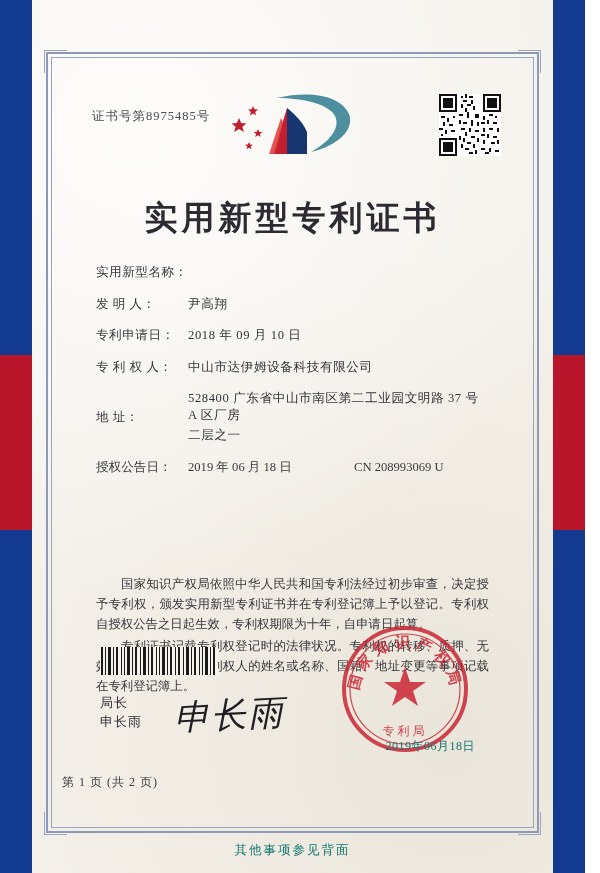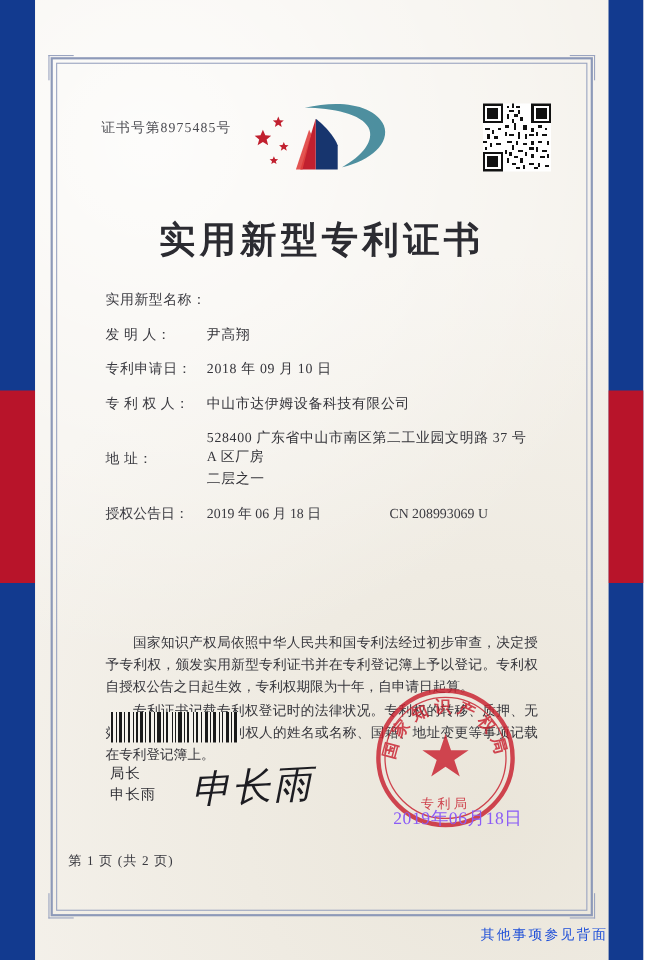--- a/index.html
+++ b/index.html
@@ -217,44 +217,44 @@
     right: 52px;
     bottom: 68px;
     width: 132px;
     height: 132px;
   }
   .seal-date {
     position: absolute;
     right: 48px;
     bottom: 68px;
     font-family: "Liberation Serif", serif;
-    font-size: 16px;
-    color: #8b5cf6;
+    font-size: 12px;
+    color: #0f766e;
     letter-spacing: 0.5px;
   }
   .page-no {
     position: absolute;
     left: 0;
     right: 0;
     bottom: 32px;
     text-align: left;
     font-family: "Liberation Serif", serif;
     font-size: 12px;
     color: #3a3a40;
     letter-spacing: 1px;
   }
   .footer-note {
     position: absolute;
     left: 0;
     right: 0;
     bottom: 14px;
-    text-align: right;
+    text-align: center;
     font-family: "Liberation Serif", serif;
     font-size: 12.5px;
-    color: #1d4ed8;
+    color: #0f766e;
     letter-spacing: 2px;
   }
 </style>
 </head>
 <body>
 
 <div class="page">
 
   <div class="band-left"></div>
   <div class="band-right"></div>

